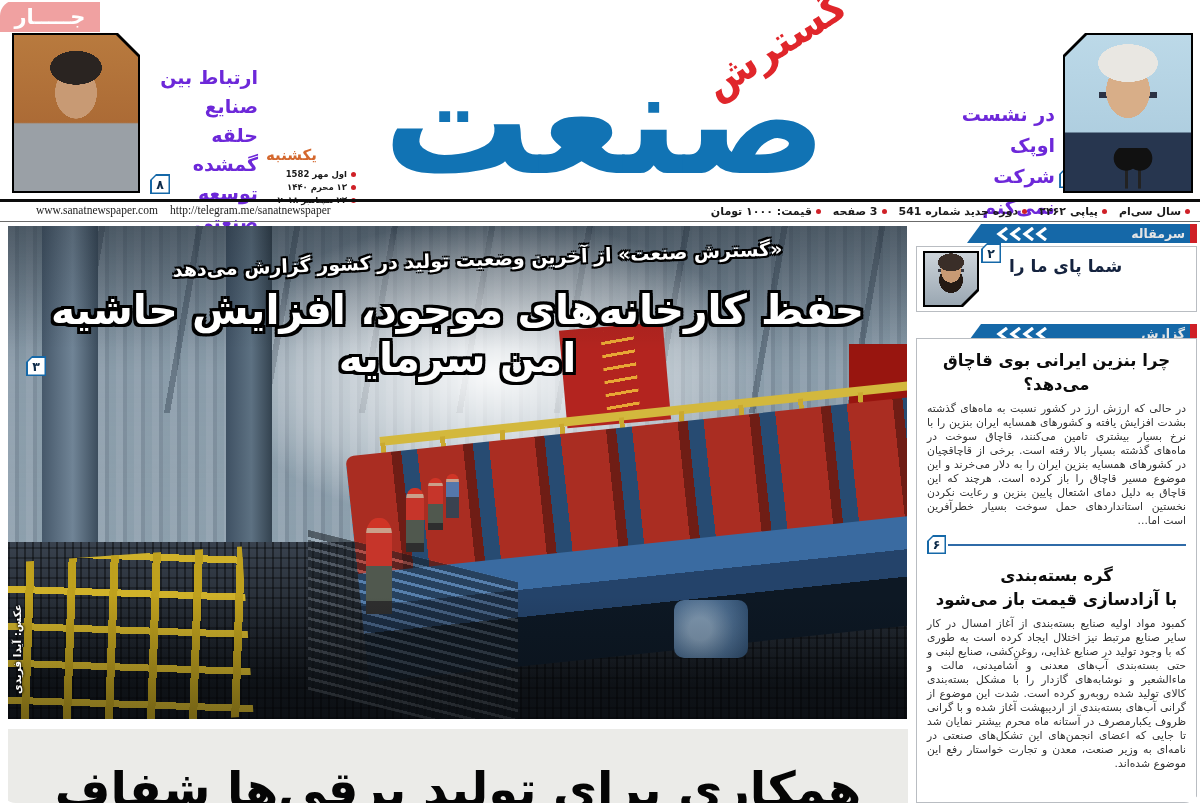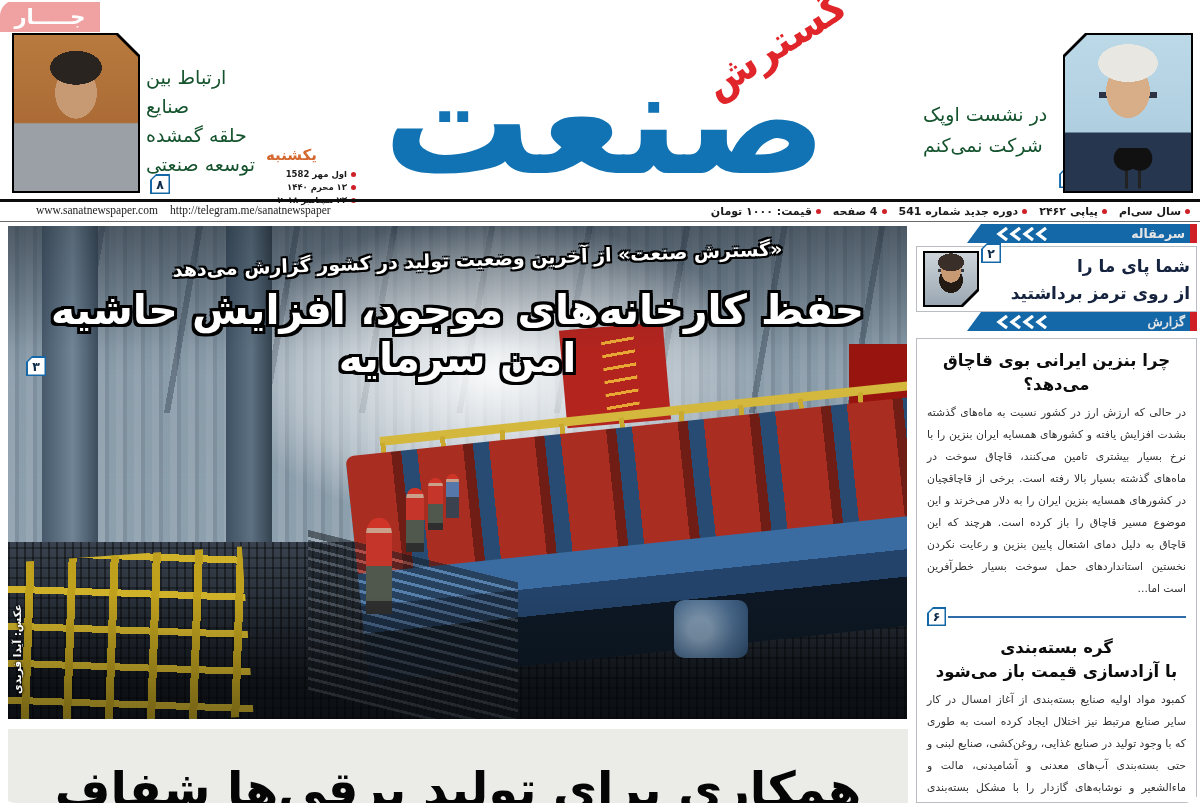--- a/index.html
+++ b/index.html
@@ -26,21 +26,21 @@
       radial-gradient(ellipse 30px 19px at 50% 18%,#e9e7e2 99%,transparent),
       radial-gradient(ellipse 22px 27px at 50% 36%,#d8ae88 99%,transparent),
       linear-gradient(180deg,rgba(20,22,40,.85) 0,rgba(20,22,40,.85) 100%) 50% 38%/58px 6px no-repeat,
       linear-gradient(180deg,transparent 62%,#27364f 63%),
       linear-gradient(180deg,#bcd9e8,#a7c8db);}
   .mics{left:36%;bottom:2px;width:36%;height:26%;background:
       radial-gradient(circle at 35% 25%,#111 28%,transparent 30%),
       radial-gradient(circle at 65% 25%,#111 28%,transparent 30%),
       linear-gradient(#222,#222) 35% 100%/3px 60% no-repeat,
       linear-gradient(#222,#222) 65% 100%/3px 60% no-repeat;}
-  .side-title{font-weight:normal;color:#14532d;text-align:left;}
+  .side-title{font-weight:bold;color:#6d28d9;text-align:right;}
   .left-title{left:146px;top:63px;width:112px;font-size:19px;line-height:29px;}
   .right-title{left:923px;top:99px;width:132px;font-size:19px;line-height:31px;}
   .date-block{left:266px;top:146px;width:90px;text-align:left;}
   .weekday{color:#d4682e;font-size:15px;font-weight:bold;margin-bottom:4px;}
   .date-line{display:flex;justify-content:flex-start;align-items:center;font-size:8.5px;
      color:#1a1a1a;line-height:13px;font-weight:bold;}
   .dot{width:5px;height:5px;border-radius:50%;background:#cf2027;margin-left:4px;flex:0 0 auto;}
   .logo-block{left:355px;top:8px;width:500px;height:190px;}
   .logo-main{position:absolute;left:0;right:0;bottom:-14px;text-align:center;color:#1173b4;
      font-size:148px;font-weight:bold;line-height:1.2;}
@@ -118,37 +118,37 @@
      writing-mode:vertical-rl;transform:rotate(180deg);text-shadow:0 0 3px #000,0 0 3px #000;}
 
   
   .sidebar{left:916px;top:224px;width:281px;height:579px;}
   .bar{position:absolute;right:0;width:230px;height:19px;background:#1568a8;display:flex;
      align-items:center;clip-path:polygon(14px 0,100% 0,100% 100%,0 100%);}
   .bar-accent{width:7px;height:100%;background:#cf2027;margin-left:5px;flex:0 0 auto;}
   .bar-label{color:#e5e5e5;font-size:12.5px;font-weight:bold;padding-left:6px;}
   .chevrons{margin-right:auto;margin-left:28px;display:flex;align-items:center;}
   .editorial-bar{top:0;}
-  .report-bar{top:88px;font-family:Liberation Serif, serif;}
+  .report-bar{top:100px;}
   .box{position:absolute;left:0;right:0;background:#fff;border:1px solid #b9bdc2;box-sizing:border-box;}
   .editorial-box{top:22px;height:66px;}
   .ed-photo{left:6px;top:4px;width:56px;height:56px;}
   .ed-photo .inner{background:
      radial-gradient(ellipse 13px 9px at 50% 18%,#3a2e28 99%,transparent),
      radial-gradient(ellipse 10px 12px at 50% 34%,#c89a74 99%,transparent),
      radial-gradient(ellipse 12px 13px at 50% 52%,#241a14 99%,transparent),
      linear-gradient(180deg,rgba(20,20,30,.8) 0,rgba(20,20,30,.8) 100%) 50% 32%/26px 3px no-repeat,
      linear-gradient(180deg,#cdd4da,#9aa7b2);}
   .ed-badge{left:64px;bottom:4px;}
-  .ed-title{left:92px;right:6px;top:6px;text-align:right;font-size:17px;font-weight:bold;
+  .ed-title{left:92px;right:6px;top:6px;text-align:left;font-size:17px;font-weight:bold;
      color:#15233f;line-height:27px;}
   .articles-box{top:114px;bottom:0;overflow:hidden;padding:0 10px;}
   .article-title{text-align:center;font-weight:bold;font-size:16.5px;color:#0c0c0c;
      line-height:24px;margin:10px 0 5px;}
-  .article-body{direction:rtl;text-align:justify;font-size:10.8px;line-height:22px;color:#333;}
+  .article-body{direction:rtl;text-align:justify;font-size:10.8px;line-height:14px;color:#333;}
   .article-divider{display:flex;align-items:center;margin:7px 0 4px;direction:ltr;}
   .article-divider .nbadge{width:19px;height:19px;}
   .divider-line{flex:1;height:2px;background:#2f6ba8;margin-left:2px;}
 
   
   .bottom-strip{left:8px;top:729px;width:900px;height:80px;background:#ebebe8;}
   .bottom-kicker{left:0;right:0;top:9px;text-align:center;font-size:17px;font-weight:bold;color:#111;}
   .bottom-headline{left:0;right:0;top:34px;text-align:center;font-size:48px;font-weight:bold;
      color:#050505;line-height:1.1;}
 </style>
@@ -221,21 +221,21 @@
     <span class="issue-item">
       <span class="dot"></span>
       <span>پیاپی ۲۴۶۲</span>
       </span>
     <span class="issue-item">
       <span class="dot"></span>
       <span>دوره جدید شماره 541</span>
       </span>
     <span class="issue-item">
       <span class="dot"></span>
-      <span>4 صفحه</span>
+      <span>3 صفحه</span>
       </span>
     <span class="issue-item">
       <span class="dot"></span>
       <span>قیمت: ۱۰۰۰ تومان</span>
       </span>
   </div>
   <div class="abs rule-mid"></div>
 
   
   <div class="abs photo">
@@ -291,21 +291,20 @@
     <div class="box editorial-box">
       <div class="abs photo-frame notch-br ed-photo">
         <div class="inner notch-br"></div>
       </div>
       <span class="abs nbadge ed-badge">
         <span class="bg"></span>
         <span class="fg">۲</span>
       </span>
       <div class="abs ed-title" dir="rtl">
         <div>شما پای ما را</div>
-        <div>از روی ترمز برداشتید</div>
       </div>
     </div>
 
     <div class="bar report-bar" dir="rtl">
       <span class="bar-accent"></span>
       <span class="bar-label">گزارش</span>
       <span class="chevrons">
         <svg width="54" height="14" viewBox="0 0 54 14">
           <g fill="none" stroke="#ffffff" stroke-width="3.2">
             <path d="M12 1 L4 7 L12 13"></path>

